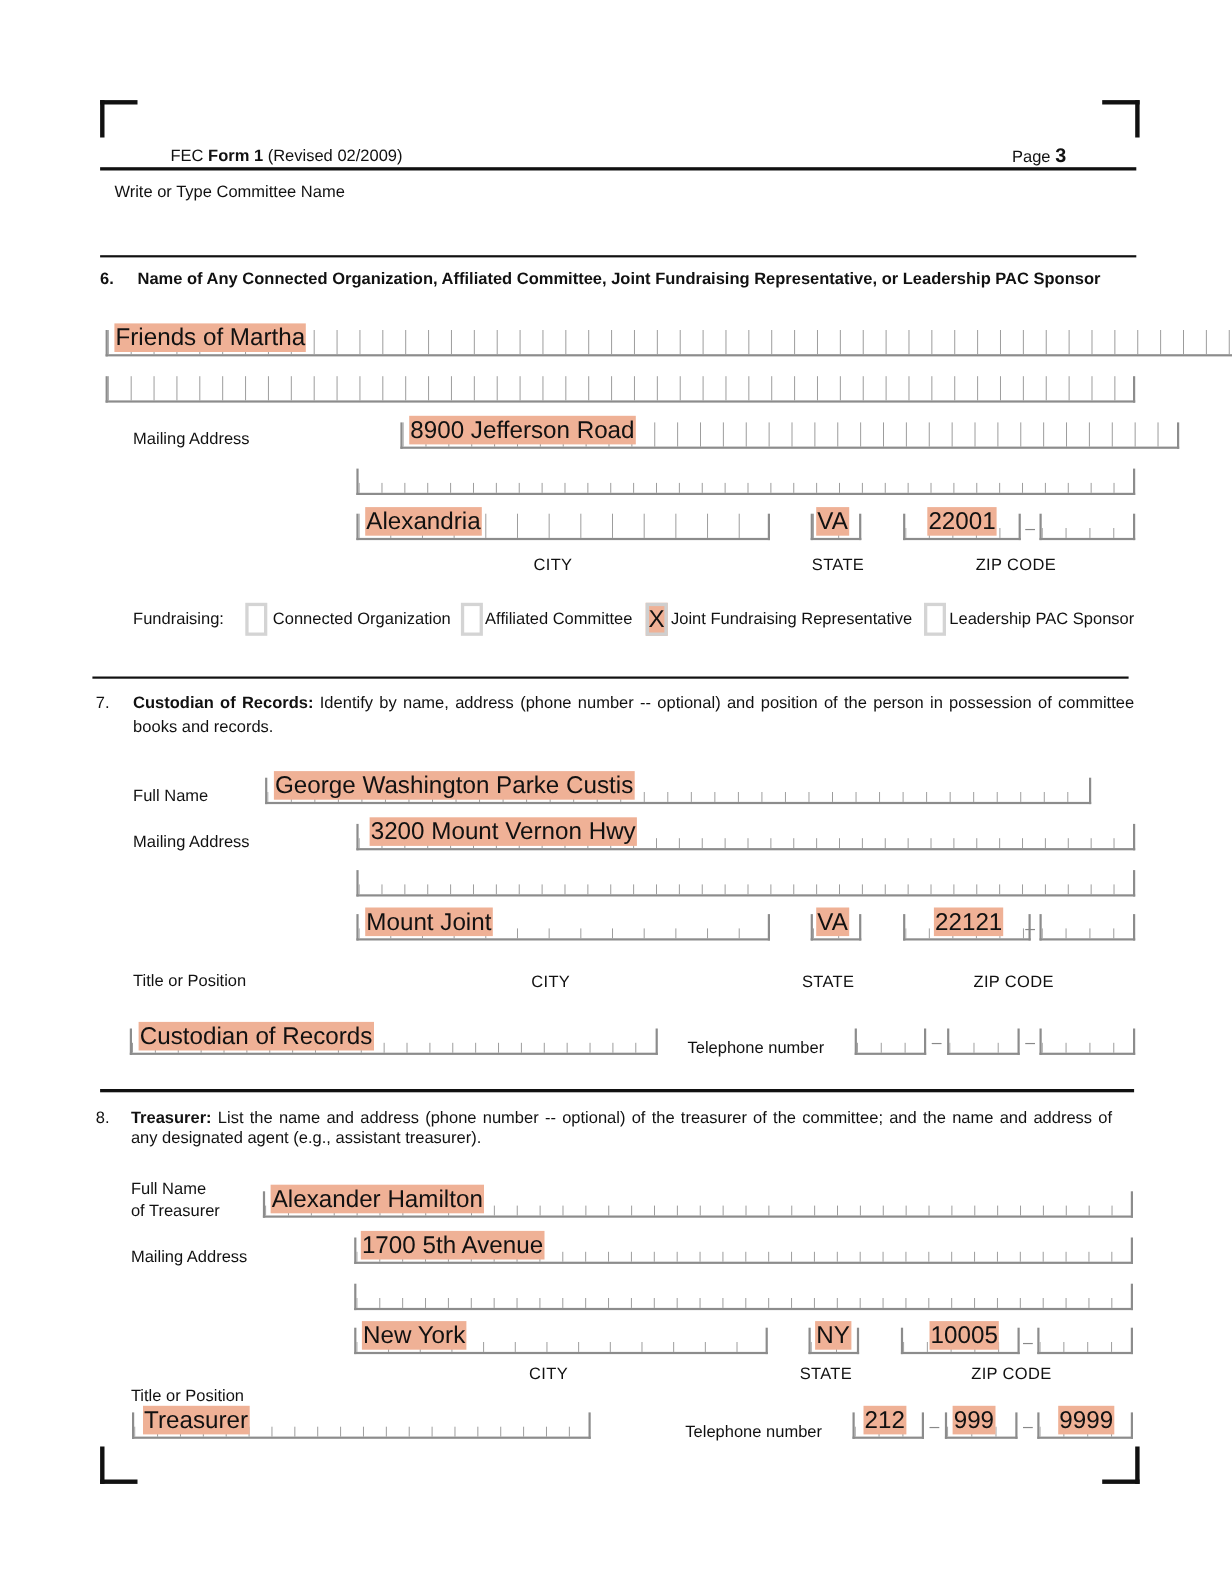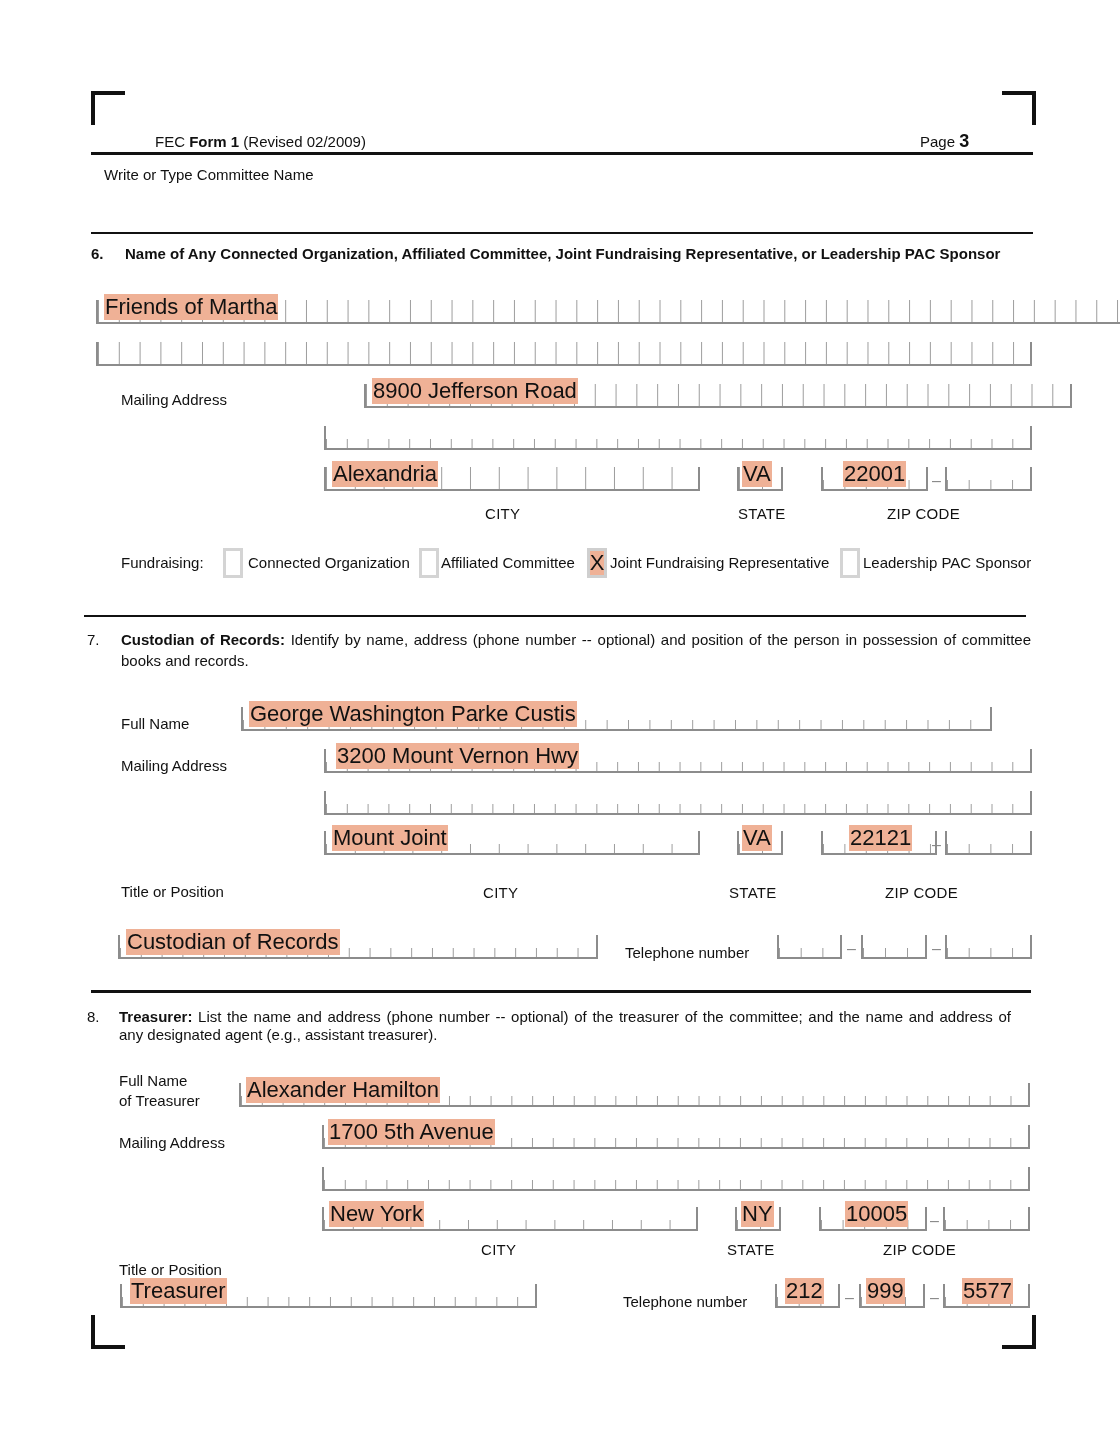--- a/index.html
+++ b/index.html
@@ -204,14 +204,14 @@
 <div class="txt" style="left:623px; top:1294px;">Telephone number</div>
 <div class="comb short" style="left:775px; top:1284px; width:65px; --cell:21.7px;">
   <span class="fill" style="left:8px;">212</span>
 </div>
 <div class="dash" style="left:845px; top:1290px;">–</div>
 <div class="comb short" style="left:859px; top:1284px; width:66px; --cell:22px;">
   <span class="fill" style="left:5px;">999</span>
 </div>
 <div class="dash" style="left:930px; top:1290px;">–</div>
 <div class="comb short" style="left:943px; top:1284px; width:87px; --cell:21.7px;">
-  <span class="fill" style="left:17px;">5577</span>
+  <span class="fill" style="left:17px;">9999</span>
 </div>
 
 </body></html>

